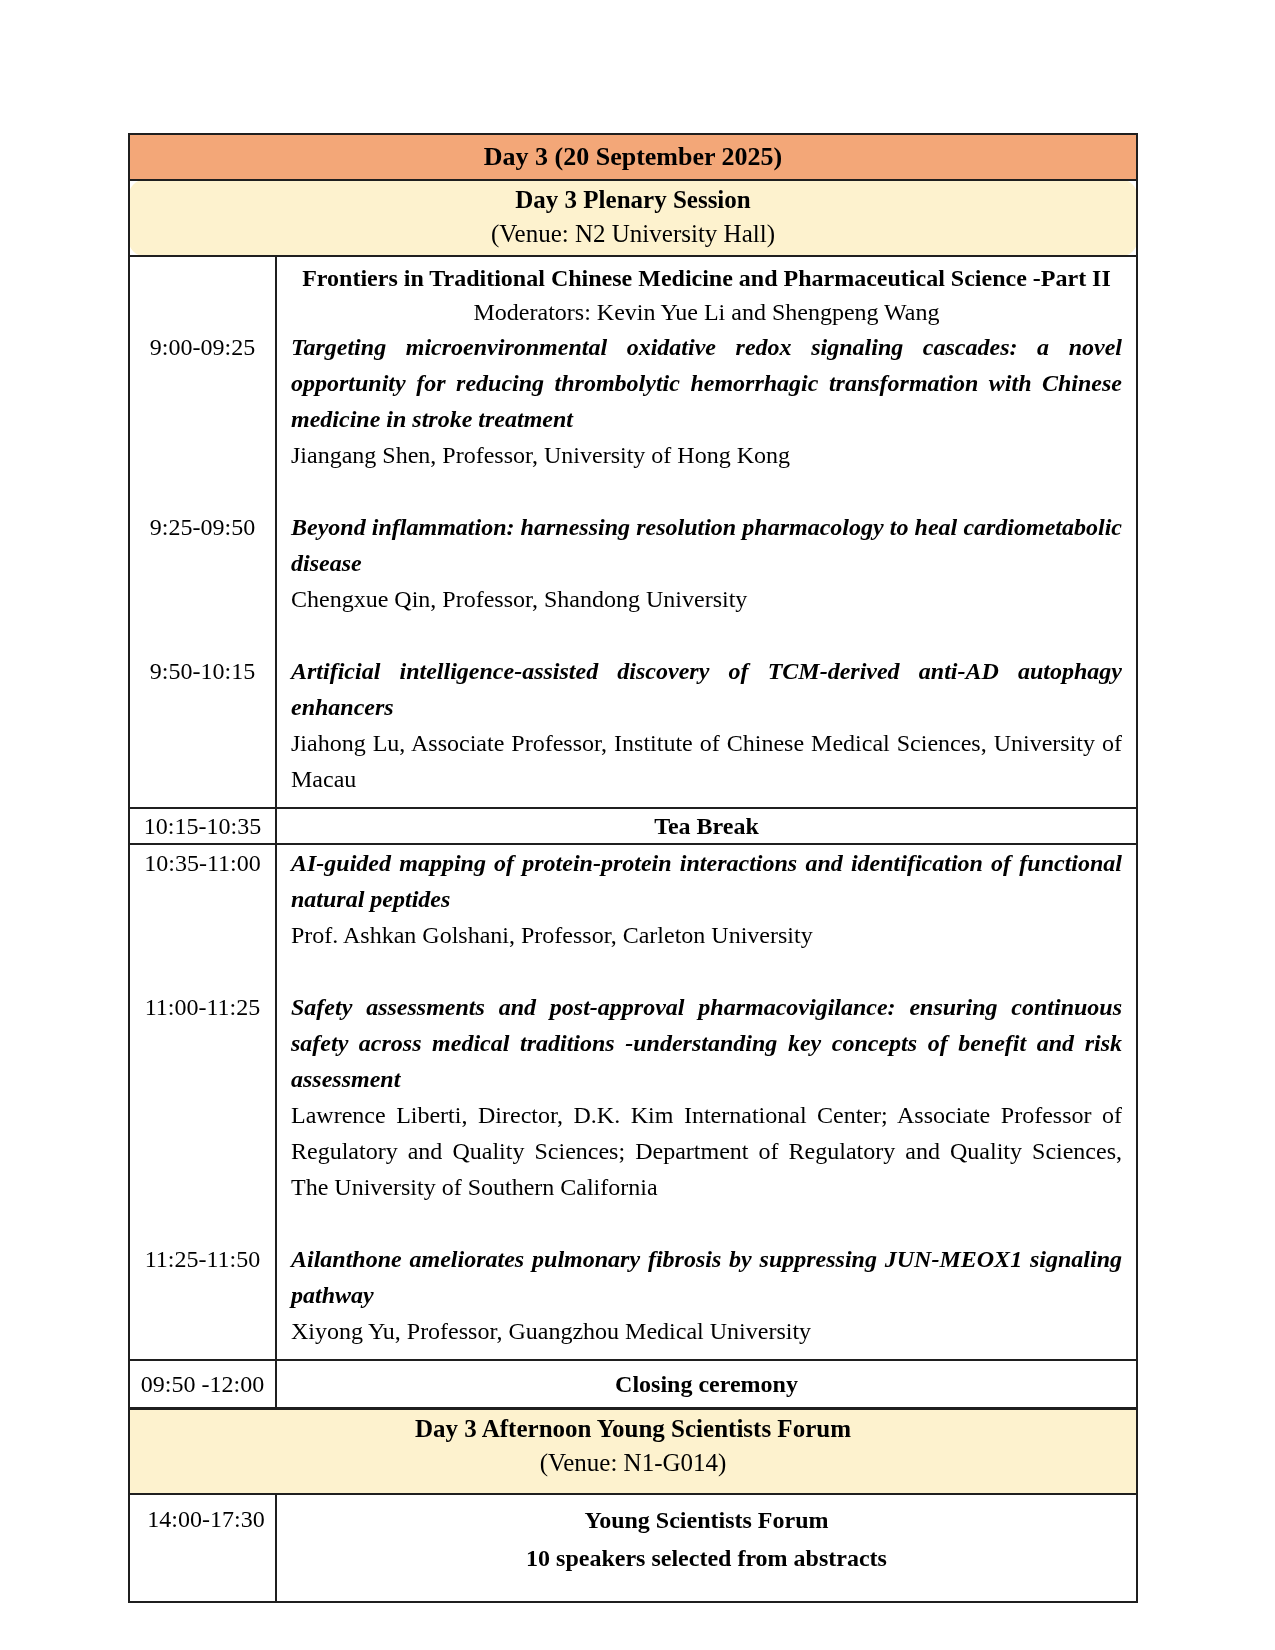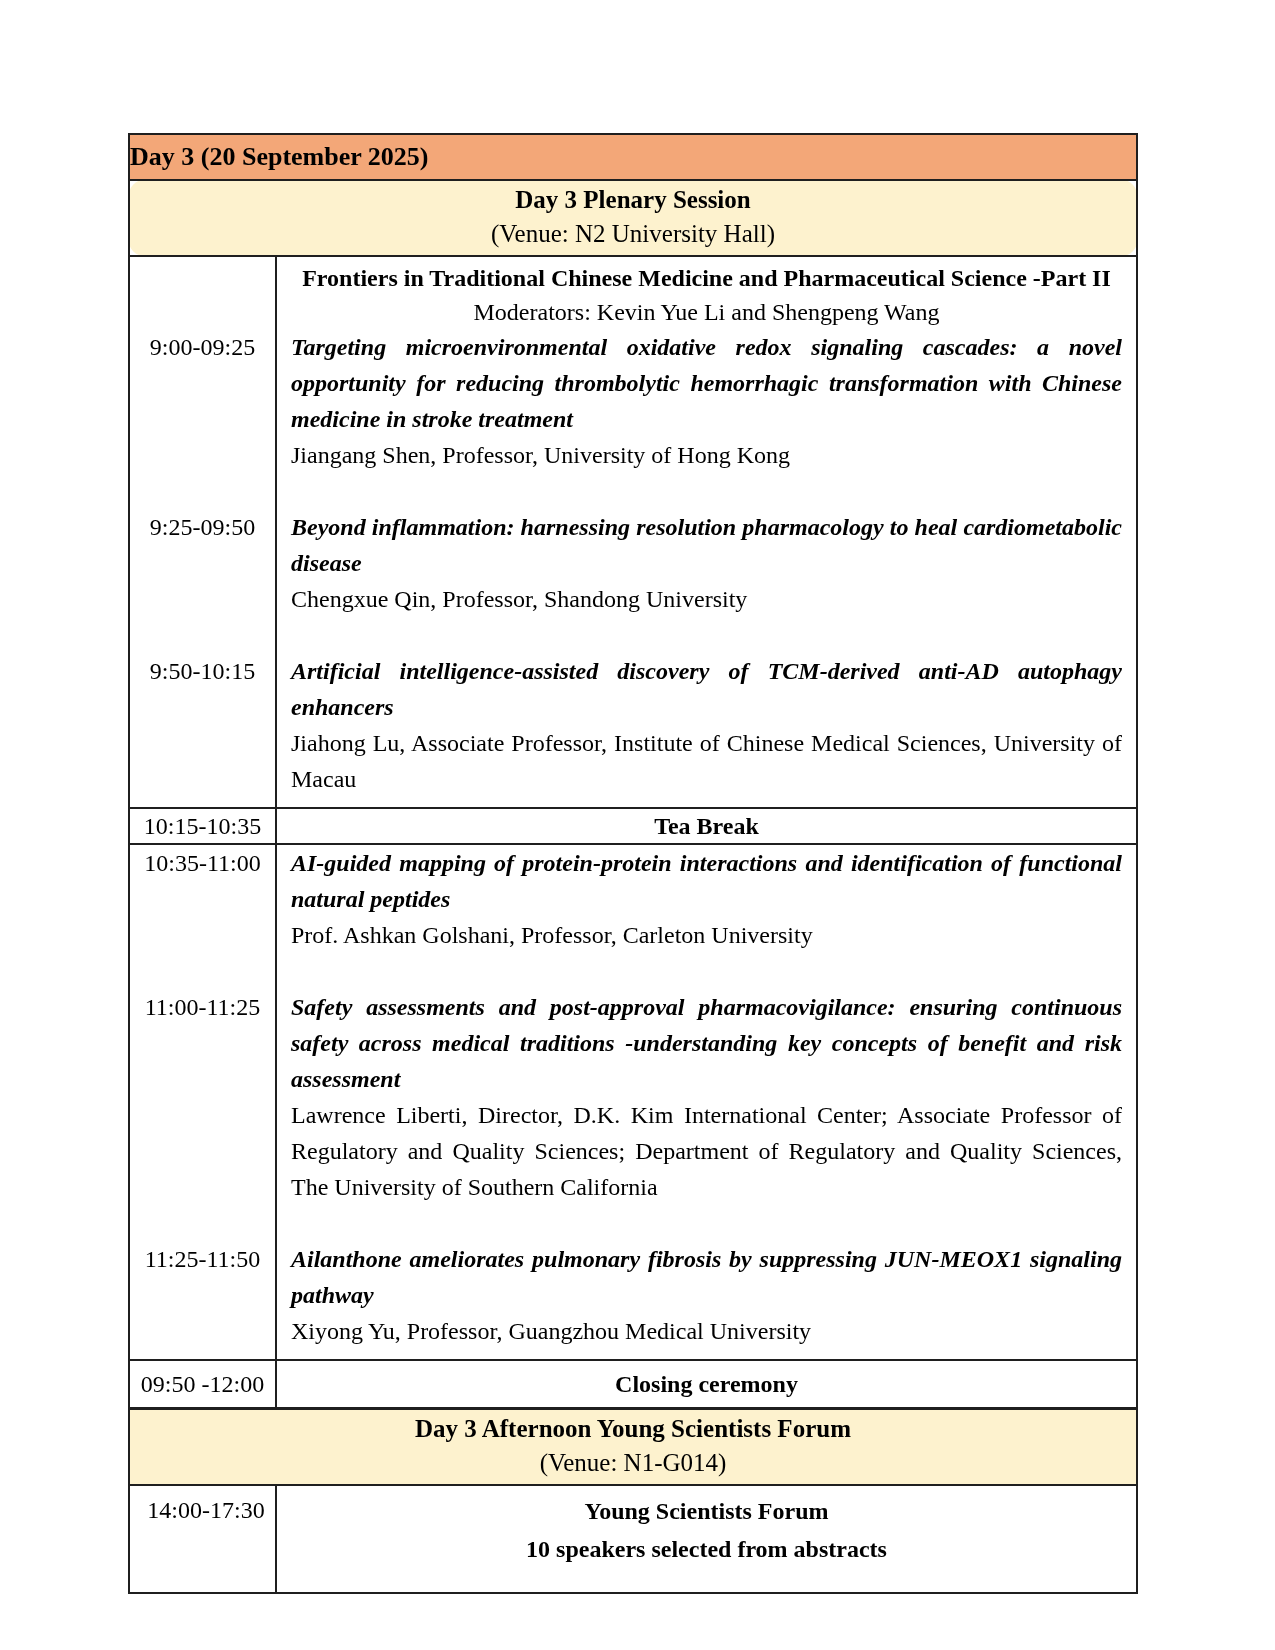--- a/index.html
+++ b/index.html
@@ -34,20 +34,21 @@
   }
   
   td.content-cell { border-left: 2px solid var(--border-color, #1f1f1f); }
 
   
   tr.day-header-row td {
     background: var(--header-bg, #F3A778);
     border-bottom: 2px solid var(--border-color, #1f1f1f);
     font-size: 26px;
     font-weight: bold;
+    text-align: center;
     line-height: 32px;
     padding: 6px 0;
   }
   tr.banner-row td {
     background: var(--section-bg, #FDF2CE);
     border-bottom: 2px solid var(--border-color, #1f1f1f);
     text-align: center;
     font-size: 25px;
     line-height: 34px;
     padding: 2px 0 4px 0;
@@ -107,21 +108,21 @@
   tr.closing-row td.content-cell { text-align: center; font-weight: bold; }
   tr.closing-row td.time-cell { line-height: 34px; }
 
   
   tr.afternoon-row td {
     background: var(--section-bg, #FDF2CE);
     border-bottom: 2px solid var(--border-color, #1f1f1f);
     text-align: center;
     font-size: 25px;
     line-height: 34px;
-    padding: 2px 0 4px 0;
+    padding: 2px 0 13px 0;
   }
 
   
   tr.forum-row td { padding-top: 6px; padding-bottom: 24px; }
   tr.forum-row td.content-cell { text-align: center; font-weight: bold; line-height: 38px; }
 </style>
 </head>
 <body>
 
 <div class="page">

